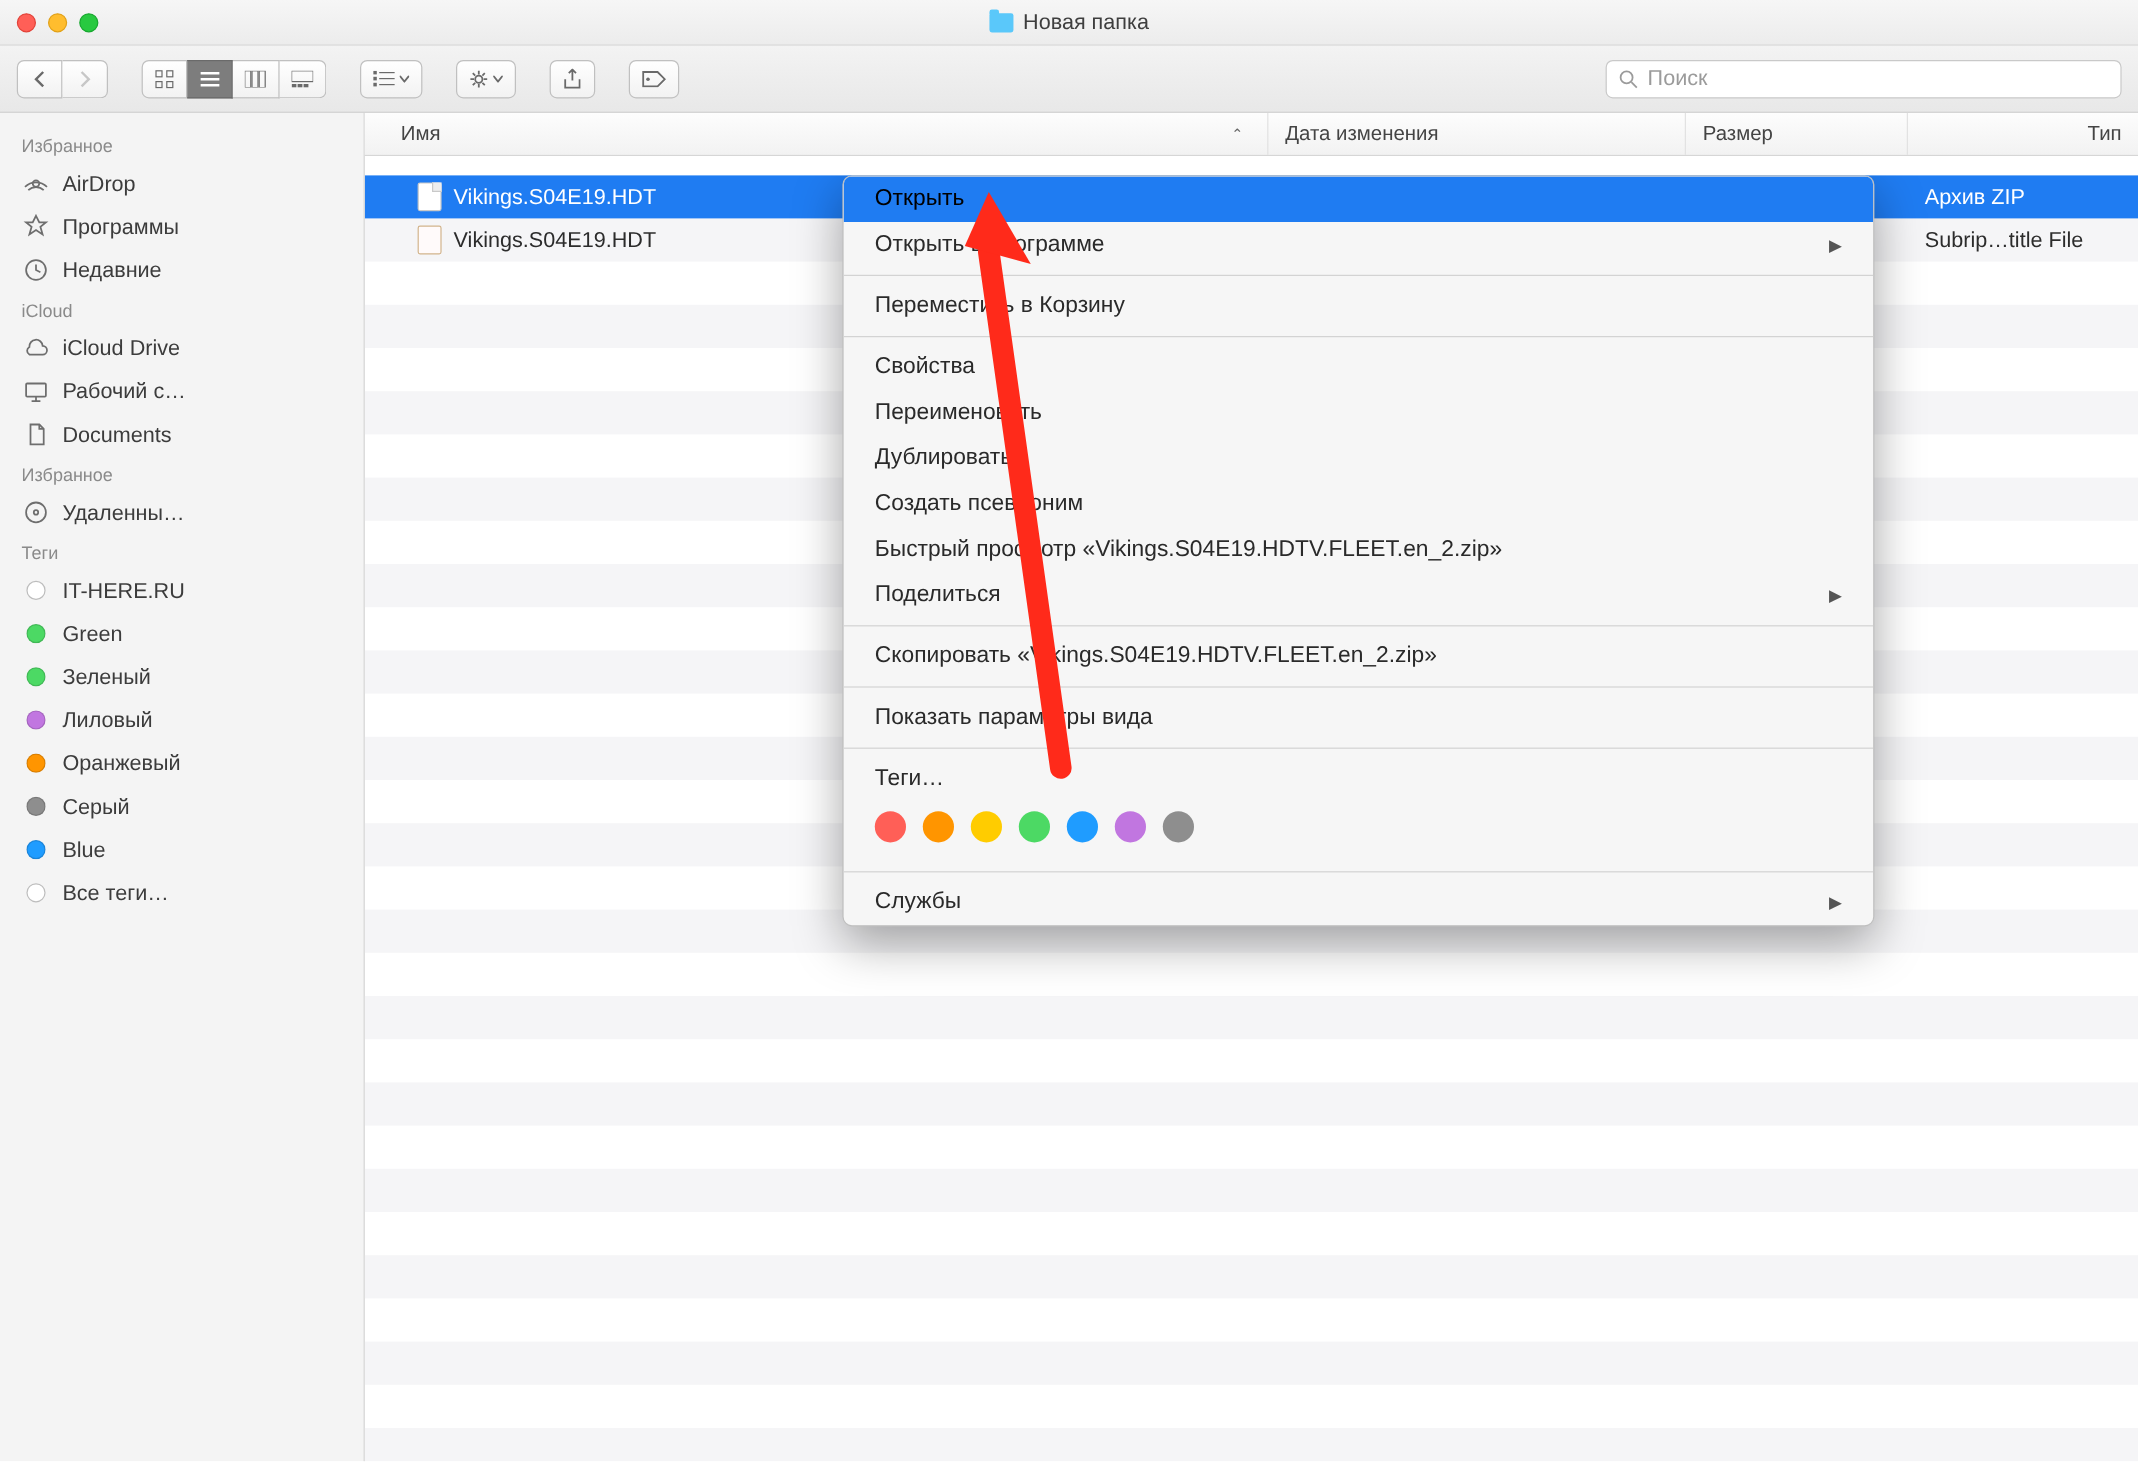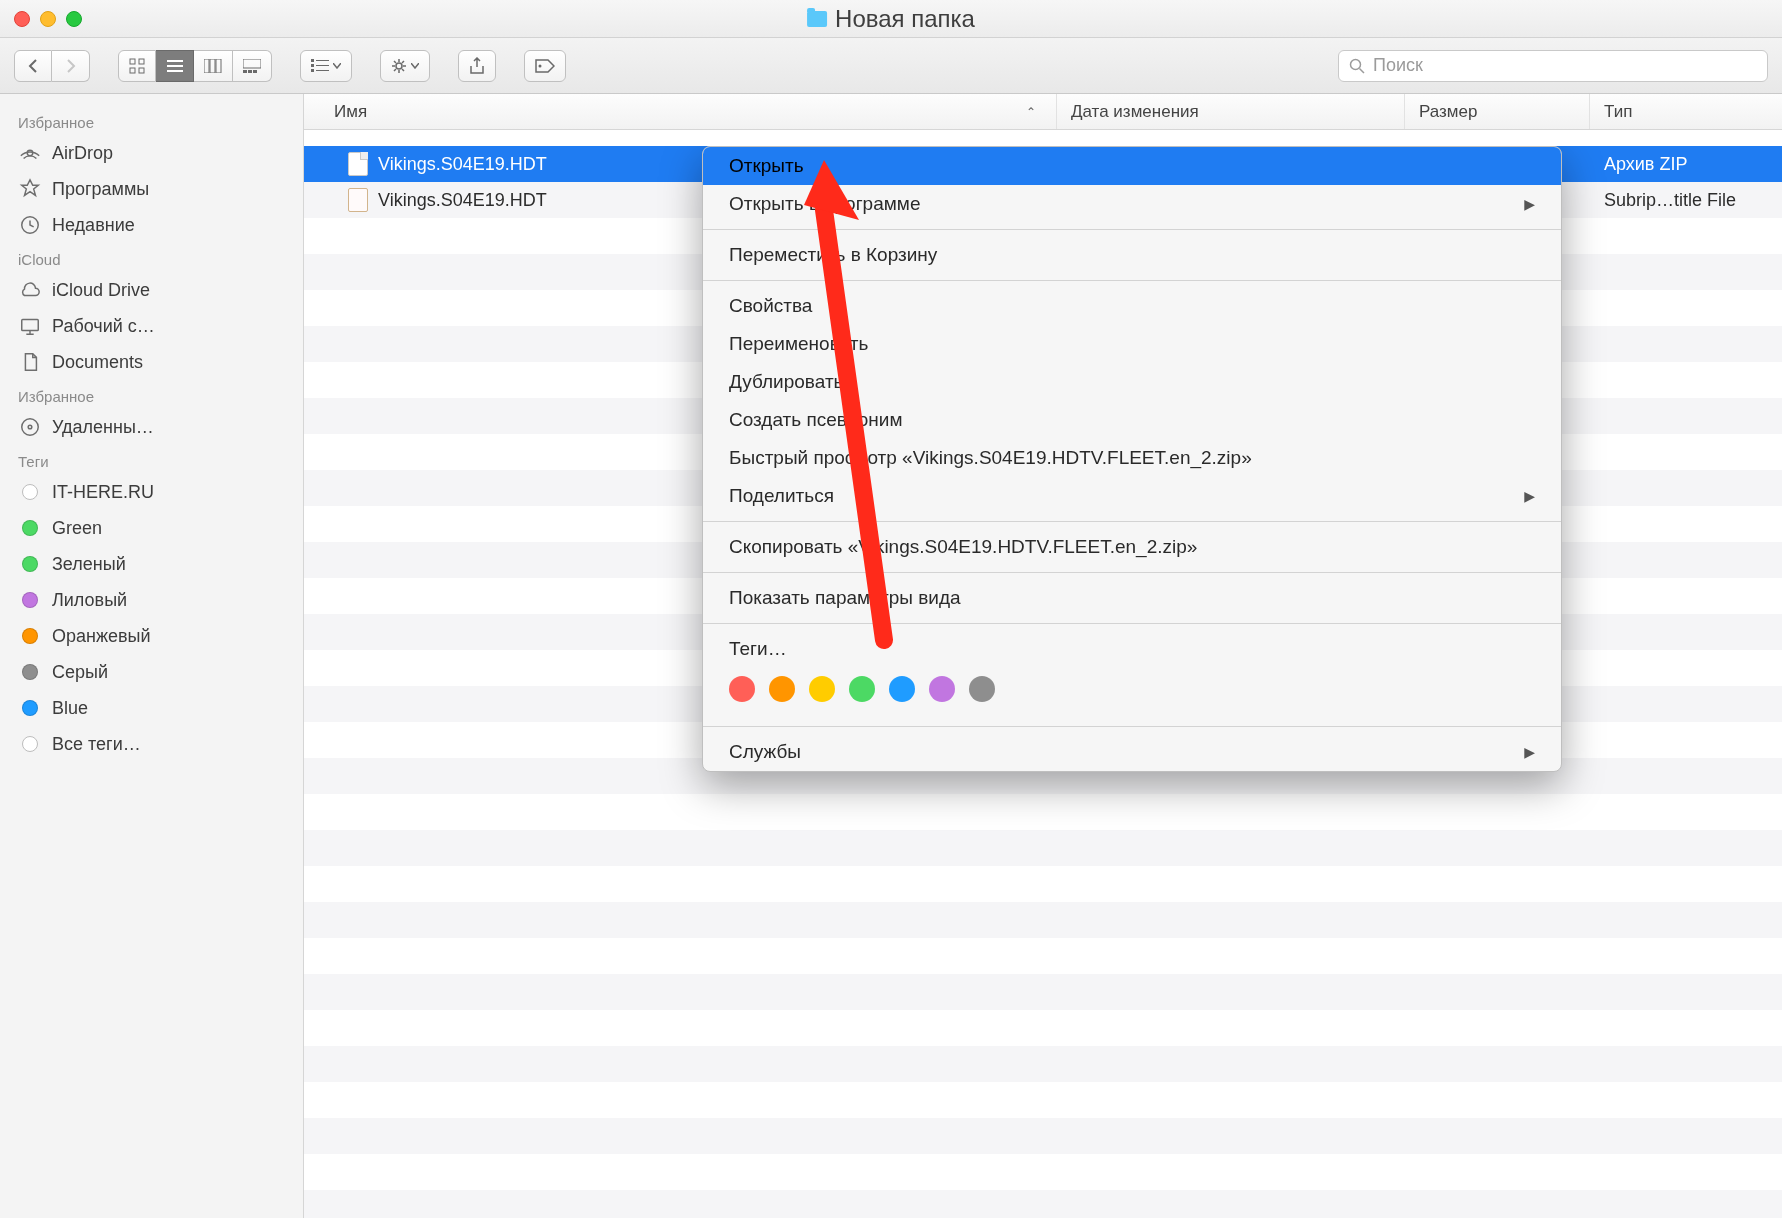--- a/index.html
+++ b/index.html
@@ -6,21 +6,21 @@
 html,body{width:1782px;height:1218px;overflow:hidden;background:#fff;}
 .window{width:1782px;height:1218px;background:#fff;display:flex;flex-direction:column;}
 
 
 .titlebar{height:38px;background:linear-gradient(#f6f6f6,#ececec);border-bottom:1px solid #d2d2d2;display:flex;align-items:center;position:relative;}
 .traffic{display:flex;gap:10px;padding-left:14px;}
 .dot{width:16px;height:16px;border-radius:50%;}
 .dot.red{background:#ff5f57;border:1px solid #e24238;}
 .dot.yellow{background:#ffbd2e;border:1px solid #e1a117;}
 .dot.green{background:#28c940;border:1px solid #17a82e;}
-.title-center{position:absolute;left:50%;transform:translateX(-50%);display:flex;align-items:center;gap:8px;font-size:24px;color:#3e3e3e;}
+.title-center{position:absolute;left:50%;transform:translateX(-50%);display:flex;align-items:center;gap:8px;font-size:18px;color:#3e3e3e;}
 .folder-glyph{width:20px;height:16px;background:#5ac8fa;border-radius:2px;position:relative;}
 .folder-glyph::before{content:"";position:absolute;top:-3px;left:0;width:8px;height:4px;background:#5ac8fa;border-radius:2px 2px 0 0;}
 
 
 .toolbar{height:56px;background:linear-gradient(#f3f3f3,#e8e8e8);border-bottom:1px solid #c9c9c9;display:flex;align-items:center;padding:0 14px;gap:28px;}
 .tb-group{display:flex;}
 .tb-btn{height:32px;min-width:38px;padding:0 10px;border:1px solid #c0c0c0;background:linear-gradient(#ffffff,#f2f2f2);display:flex;align-items:center;justify-content:center;color:#595959;font-size:16px;cursor:default;}
 .tb-btn.first{border-radius:6px 0 0 6px;}
 .tb-btn.last{border-radius:0 6px 6px 0;border-left:none;}
 .tb-btn.mid{border-left:none;}
@@ -38,21 +38,21 @@
 .sb-item .ic{width:24px;height:24px;display:flex;align-items:center;justify-content:center;color:#6e6e6e;}
 .tag-dot{width:16px;height:16px;border-radius:50%;border:1px solid rgba(0,0,0,.15);}
 
 
 .content{flex:1;display:flex;flex-direction:column;position:relative;}
 .col-header{height:36px;background:linear-gradient(#fdfdfd,#f2f2f2);border-bottom:1px solid #d6d6d6;display:flex;align-items:center;font-size:17px;color:#444;}
 .col{padding:0 14px;border-right:1px solid #e2e2e2;display:flex;align-items:center;height:100%;}
 .col.name{flex:1;padding-left:30px;justify-content:space-between;}
 .col.date{width:348px;}
 .col.size{width:185px;}
-.col.type{width:192px;border-right:none;}
+.col.type{width:192px;border-right:none;justify-content:flex-end;}
 .sort-ind{font-size:12px;color:#666;margin-right:6px;}
 
 .rows{flex:1;position:relative;overflow:hidden;margin-top:16px;}
 .striped{position:absolute;inset:0;}
 .stripe{height:36px;}
 .stripe.odd{background:#f5f5f7;}
 .row-layer{position:absolute;inset:0;}
 .row{height:36px;display:flex;align-items:center;font-size:18px;color:#2c2c2c;}
 .row.selected{background:#1f7cf2;color:#fff;}
 .cell{padding:0 14px;display:flex;align-items:center;height:100%;}

